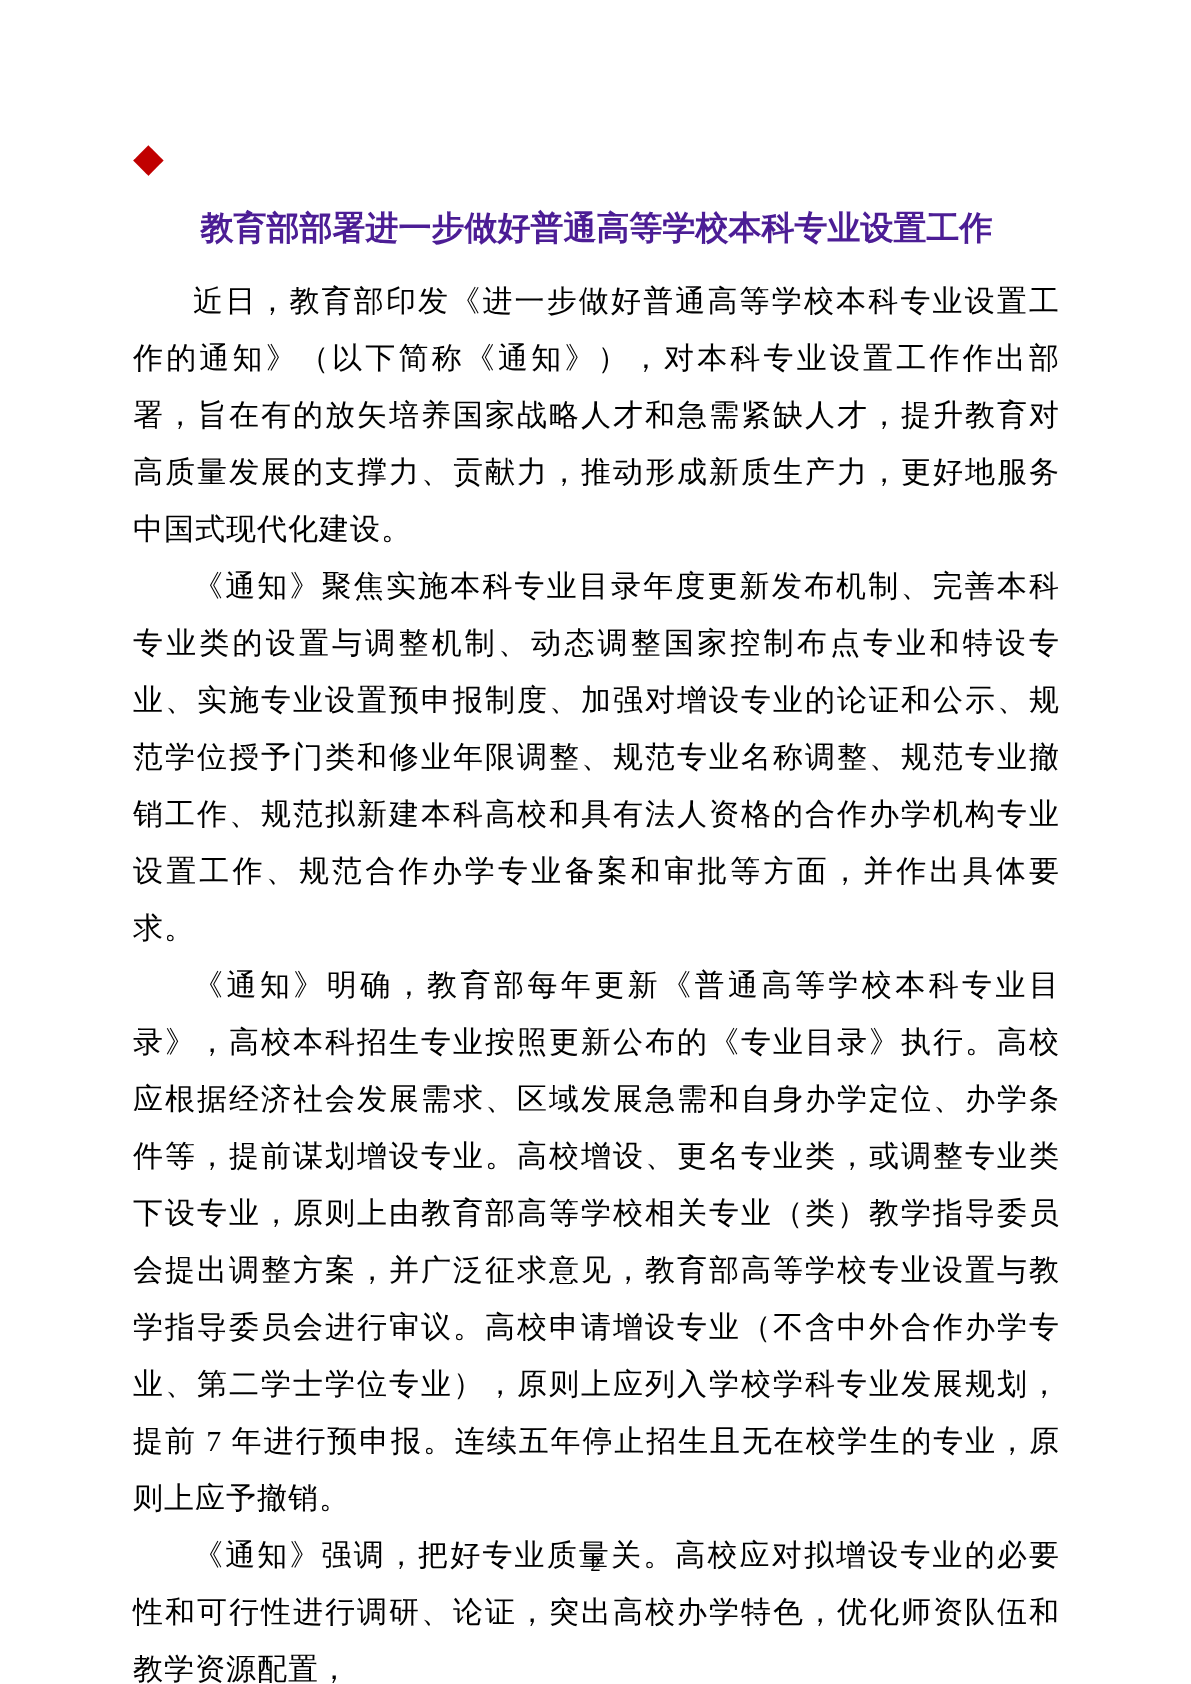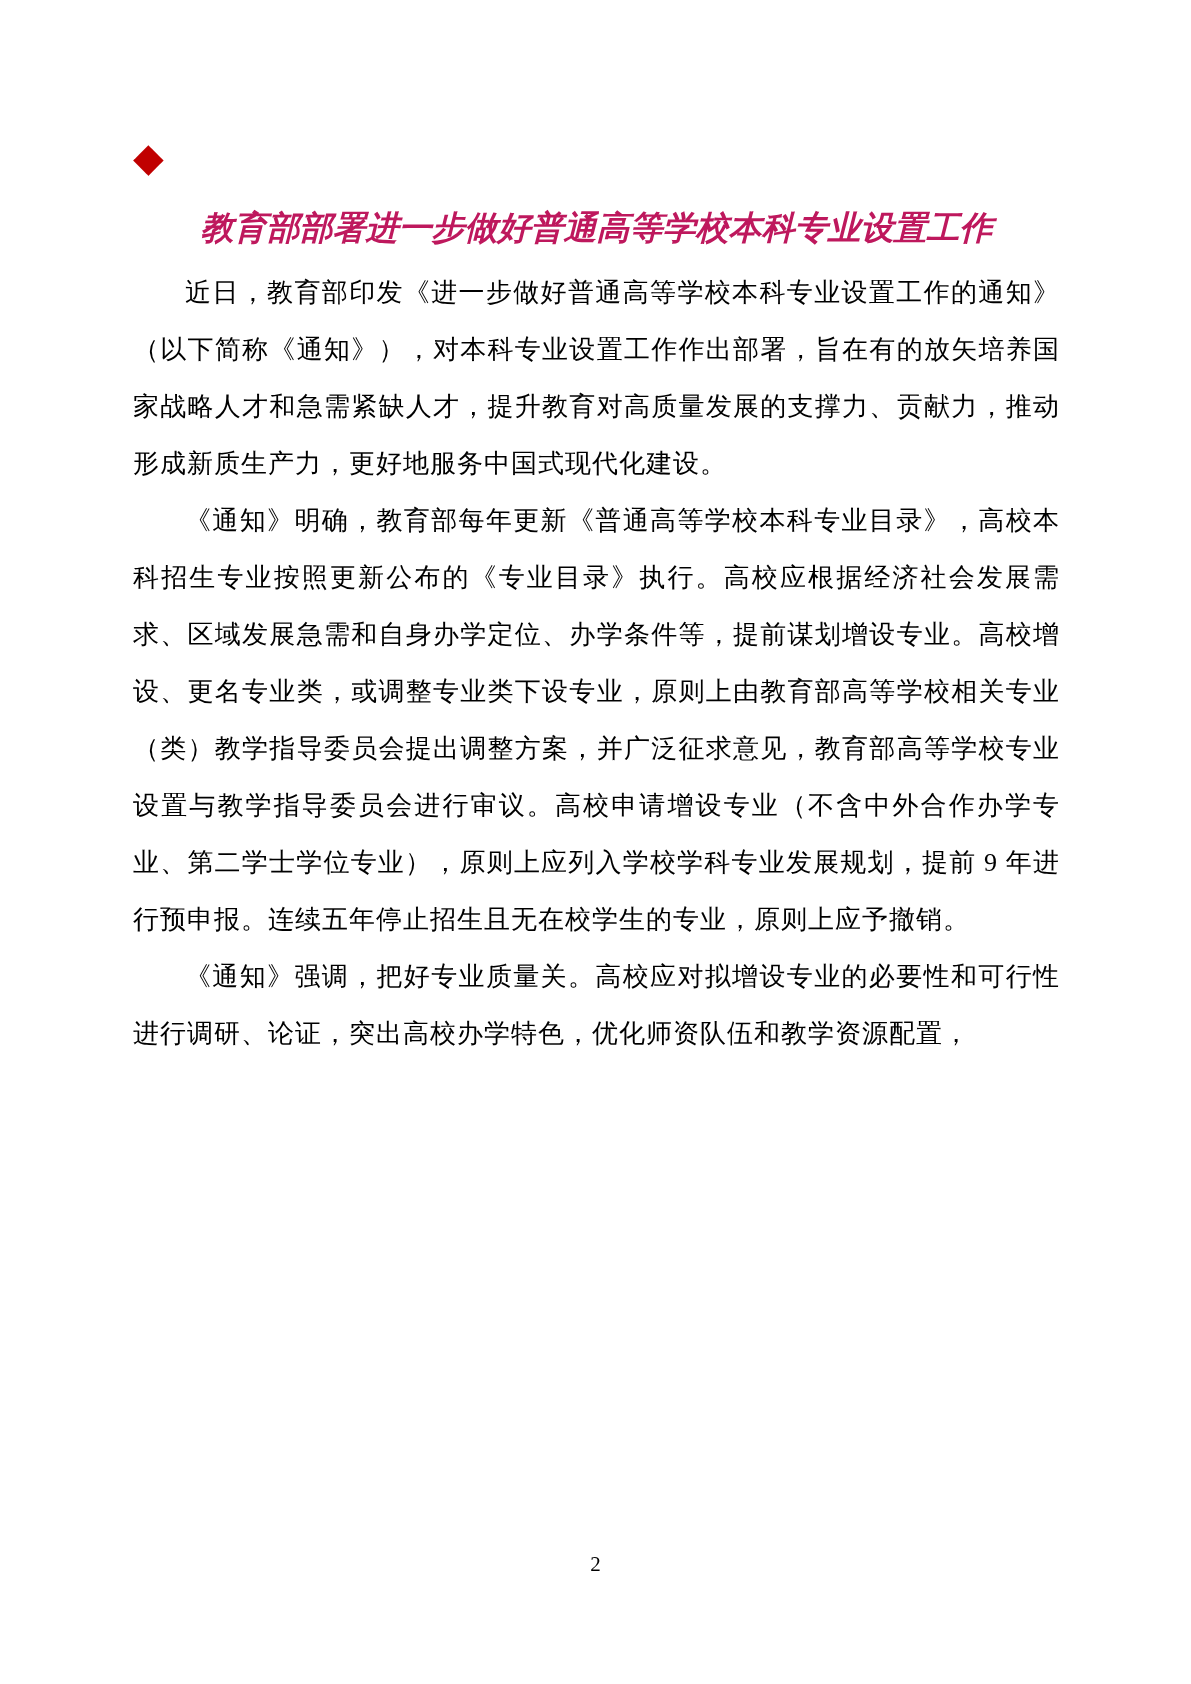--- a/index.html
+++ b/index.html
@@ -35,26 +35,25 @@
     line-height: 40px;
   }
   .section-header .sec-title {
     letter-spacing: 4px;
   }
   .article-title {
     text-align: center;
     font-weight: bold;
     font-size: 33px;
     line-height: 40px;
-    margin-bottom: 16px;
-    color: #be185d;
-    font-style: italic;
+    margin-bottom: 24px;
+    color: #4c1d95;
   }
   .body-text p {
-    font-size: 26px;
+    font-size: 30px;
     line-height: 57px;
     text-align: justify;
     text-indent: 2em;
     letter-spacing: 1px;
     color: #000000;
   }
   .footer-pagenum {
     position: absolute;
     left: 0;
     right: 0;
@@ -71,20 +70,21 @@
   <div class="content">
 
     <div class="section-header">
       <span class="diamond">◆</span>
     </div>
 
     <div class="article-title">教育部部署进一步做好普通高等学校本科专业设置工作</div>
 
     <div class="body-text">
       <p>近日，教育部印发《进一步做好普通高等学校本科专业设置工作的通知》（以下简称《通知》），对本科专业设置工作作出部署，旨在有的放矢培养国家战略人才和急需紧缺人才，提升教育对高质量发展的支撑力、贡献力，推动形成新质生产力，更好地服务中国式现代化建设。</p>
-      <p>《通知》明确，教育部每年更新《普通高等学校本科专业目录》，高校本科招生专业按照更新公布的《专业目录》执行。高校应根据经济社会发展需求、区域发展急需和自身办学定位、办学条件等，提前谋划增设专业。高校增设、更名专业类，或调整专业类下设专业，原则上由教育部高等学校相关专业（类）教学指导委员会提出调整方案，并广泛征求意见，教育部高等学校专业设置与教学指导委员会进行审议。高校申请增设专业（不含中外合作办学专业、第二学士学位专业），原则上应列入学校学科专业发展规划，提前 9 年进行预申报。连续五年停止招生且无在校学生的专业，原则上应予撤销。</p>
+      <p>《通知》聚焦实施本科专业目录年度更新发布机制、完善本科专业类的设置与调整机制、动态调整国家控制布点专业和特设专业、实施专业设置预申报制度、加强对增设专业的论证和公示、规范学位授予门类和修业年限调整、规范专业名称调整、规范专业撤销工作、规范拟新建本科高校和具有法人资格的合作办学机构专业设置工作、规范合作办学专业备案和审批等方面，并作出具体要求。</p>
+      <p>《通知》明确，教育部每年更新《普通高等学校本科专业目录》，高校本科招生专业按照更新公布的《专业目录》执行。高校应根据经济社会发展需求、区域发展急需和自身办学定位、办学条件等，提前谋划增设专业。高校增设、更名专业类，或调整专业类下设专业，原则上由教育部高等学校相关专业（类）教学指导委员会提出调整方案，并广泛征求意见，教育部高等学校专业设置与教学指导委员会进行审议。高校申请增设专业（不含中外合作办学专业、第二学士学位专业），原则上应列入学校学科专业发展规划，提前 7 年进行预申报。连续五年停止招生且无在校学生的专业，原则上应予撤销。</p>
       <p>《通知》强调，把好专业质量关。高校应对拟增设专业的必要性和可行性进行调研、论证，突出高校办学特色，优化师资队伍和教学资源配置，</p>
     </div>
 
   </div>
 
   <div class="footer-pagenum">2</div>
 </div>
 
 </body></html>

